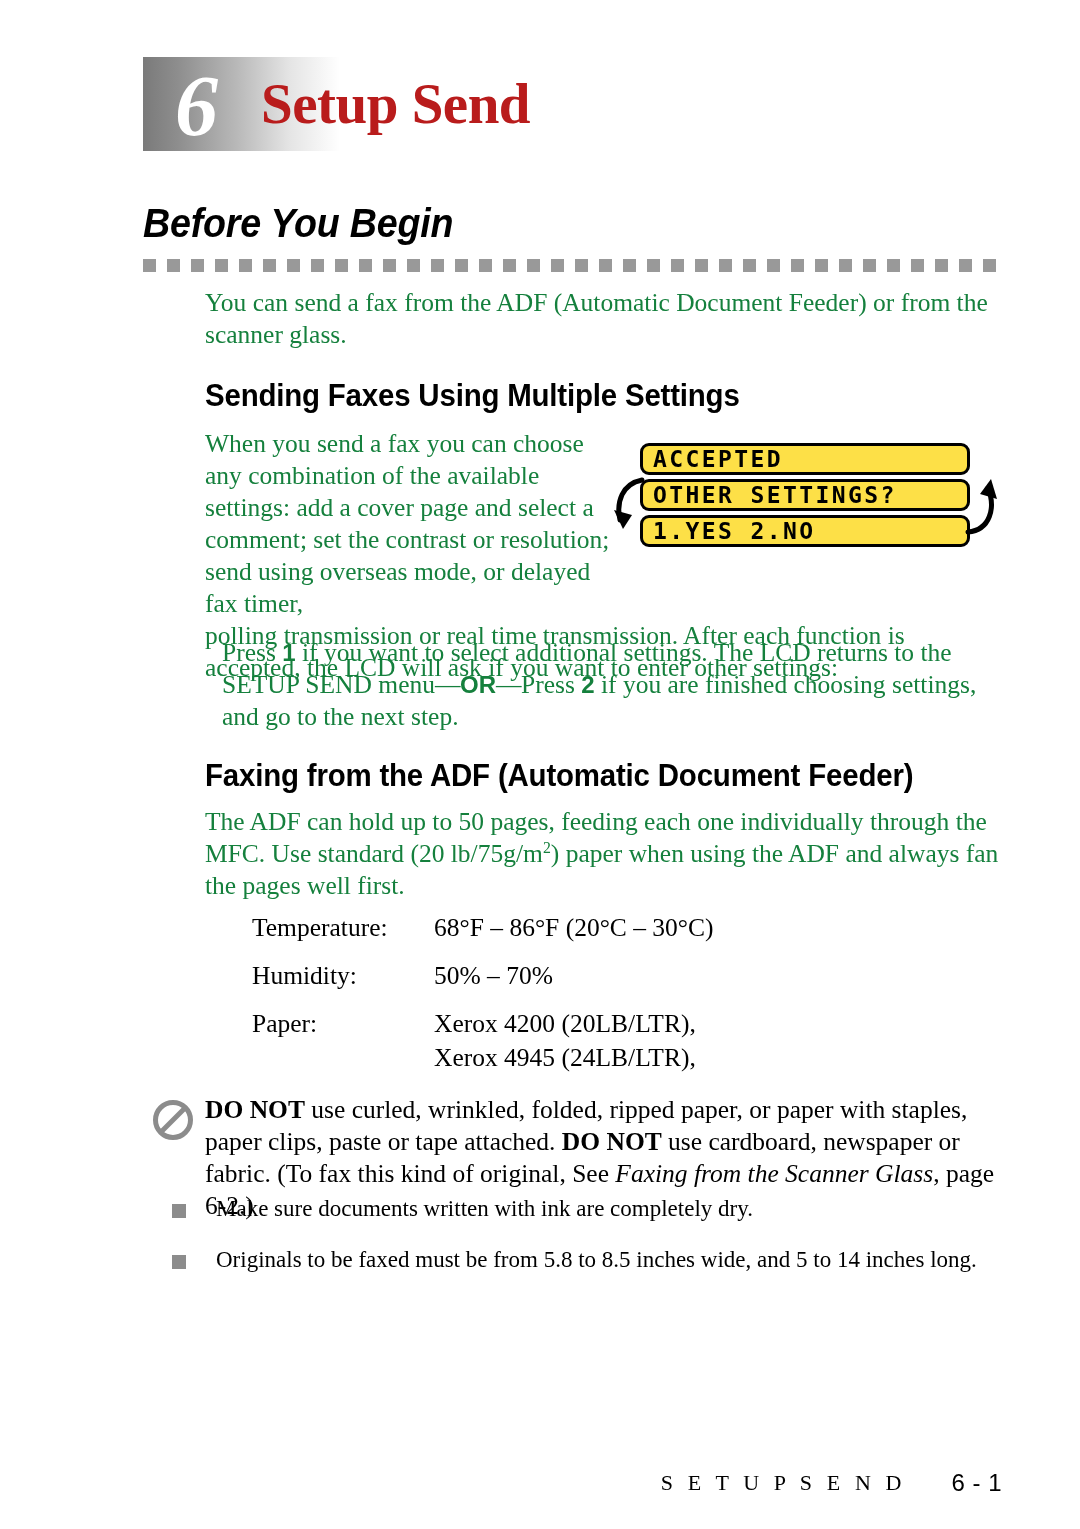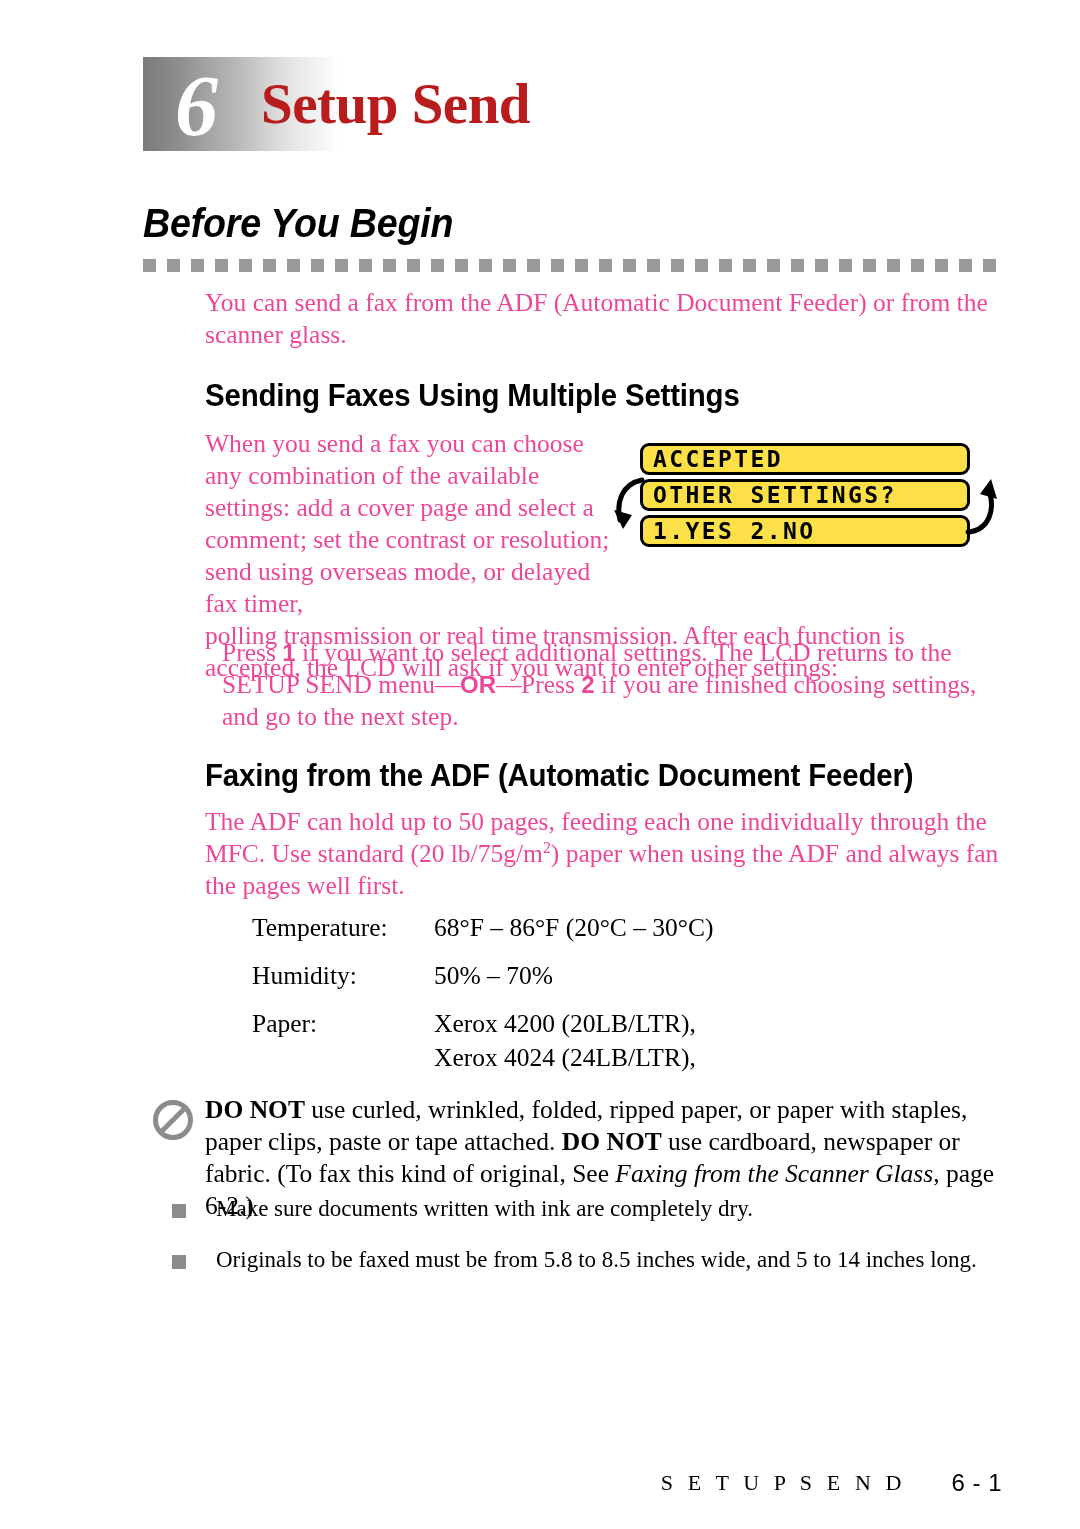--- a/index.html
+++ b/index.html
@@ -89,21 +89,21 @@
       #ffffff 13px, #ffffff 24px
     );
   }
 
   
   .body-text {
     position: absolute;
     font-size: 25.5px;
     line-height: 32px;
     text-align: left;
-    color: #ec4899;
+    color: #15803d;
   }
   .intro-para {
     left: 205px;
     top: 287px;
     width: 790px;
   }
 
   .sub-heading {
     position: absolute;
     font-family: "Liberation Sans Narrow", "Liberation Sans", "DejaVu Sans", sans-serif;
@@ -362,21 +362,21 @@
         <td>68°F – 86°F (20°C – 30°C)</td>
       </tr>
       <tr>
         <td class="spec-label">Humidity:</td>
         <td>50% – 70%</td>
       </tr>
       <tr>
         <td class="spec-label">Paper:</td>
         <td>
           <div>Xerox 4200 (20LB/LTR),</div>
-          <div class="spec-value-sub">Xerox 4024 (24LB/LTR),</div>
+          <div class="spec-value-sub">Xerox 4945 (24LB/LTR),</div>
         </td>
       </tr>
     </tbody>
   </table>
 
   <div class="warning-block">
     <svg class="warning-icon" viewBox="0 0 42 42">
       <circle cx="21" cy="21" r="17.5" fill="none" stroke="#8c8c8c" stroke-width="5"></circle>
       <line x1="9" y1="33" x2="33" y2="9" stroke="#8c8c8c" stroke-width="5"></line>
     </svg>

